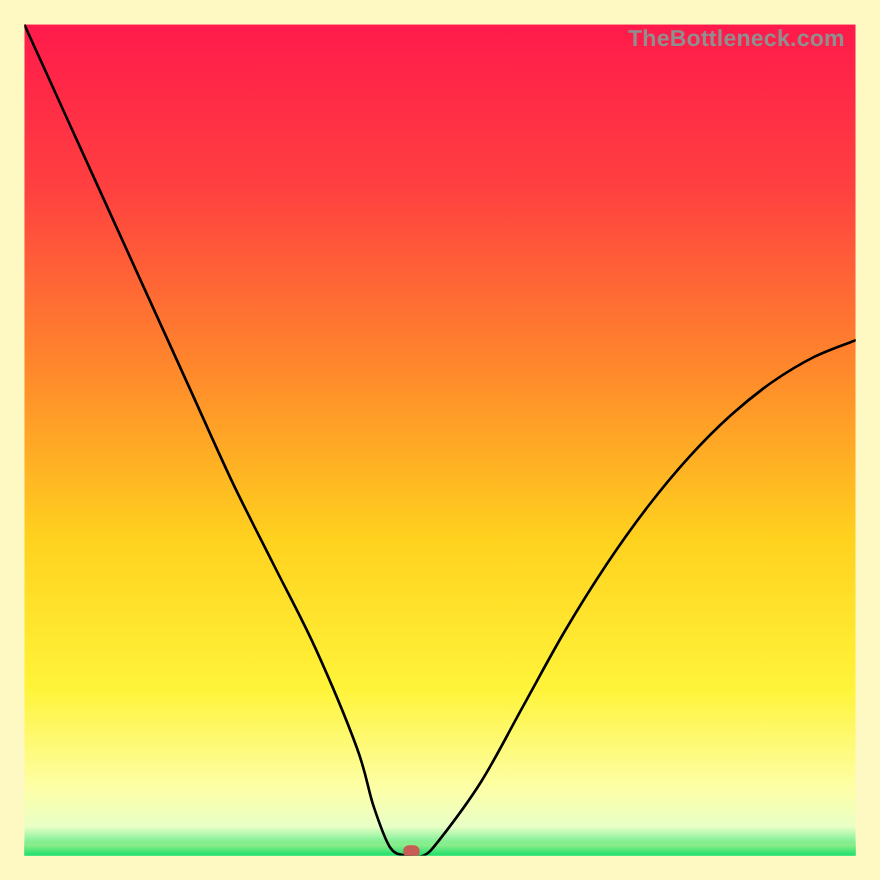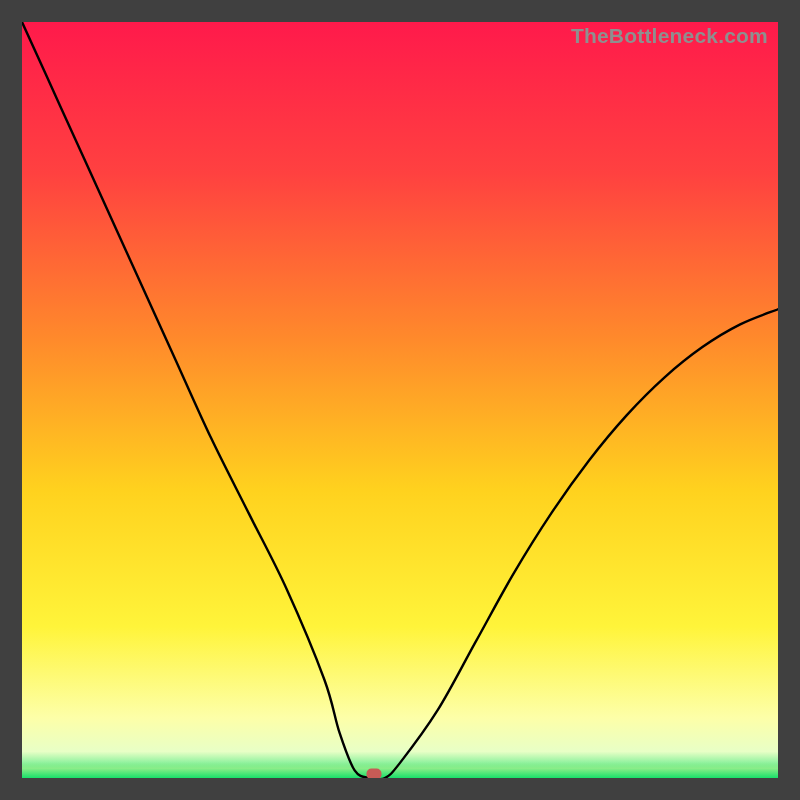--- a/index.html
+++ b/index.html
@@ -7,21 +7,21 @@
     padding: 0;
     background: #000;
     width: 800px;
     height: 800px;
     overflow: hidden;
   }
   .frame {
     position: relative;
     width: 800px;
     height: 800px;
-    background: #404040;
+    background: #fef9c3;
   }
   .plot-area {
     position: absolute;
     left: 22px;
     top: 22px;
     width: 756px;
     height: 756px;
     overflow: hidden;
   }
   .gradient {

